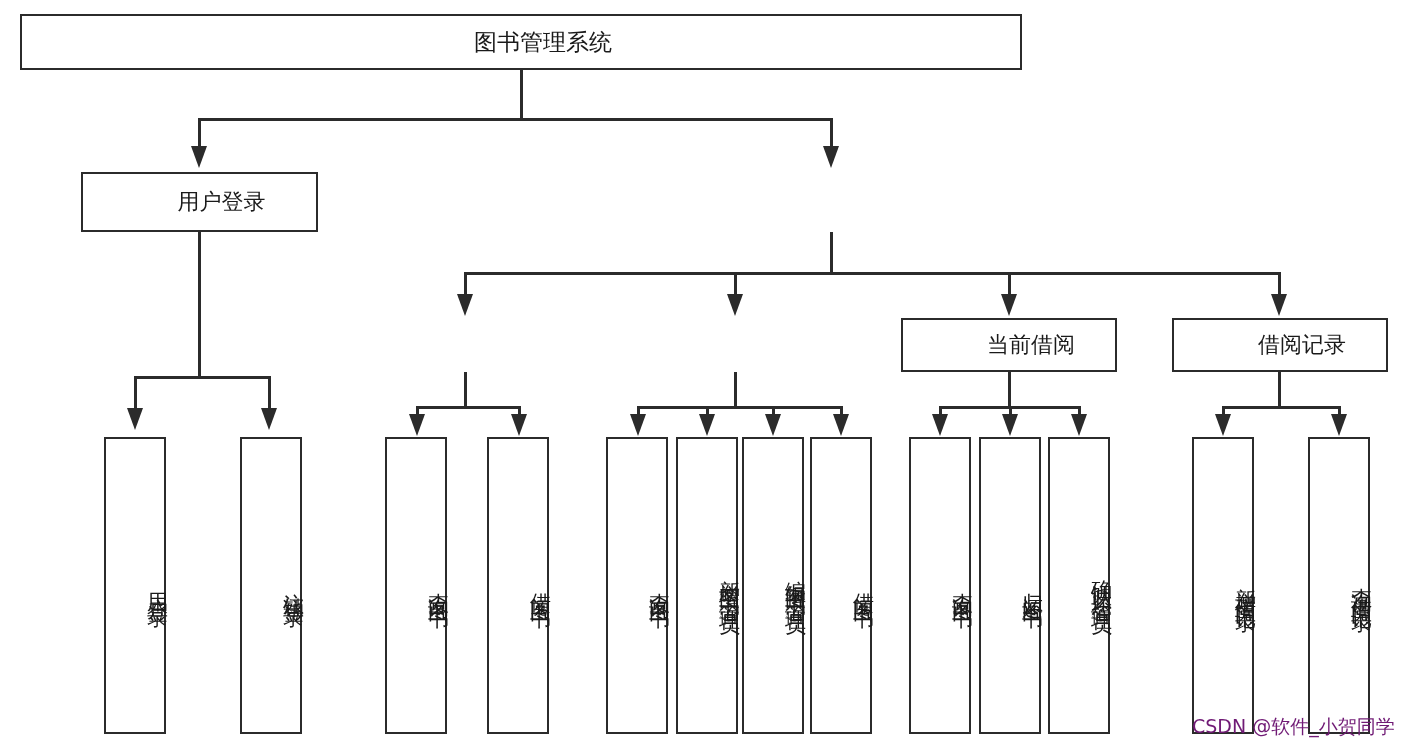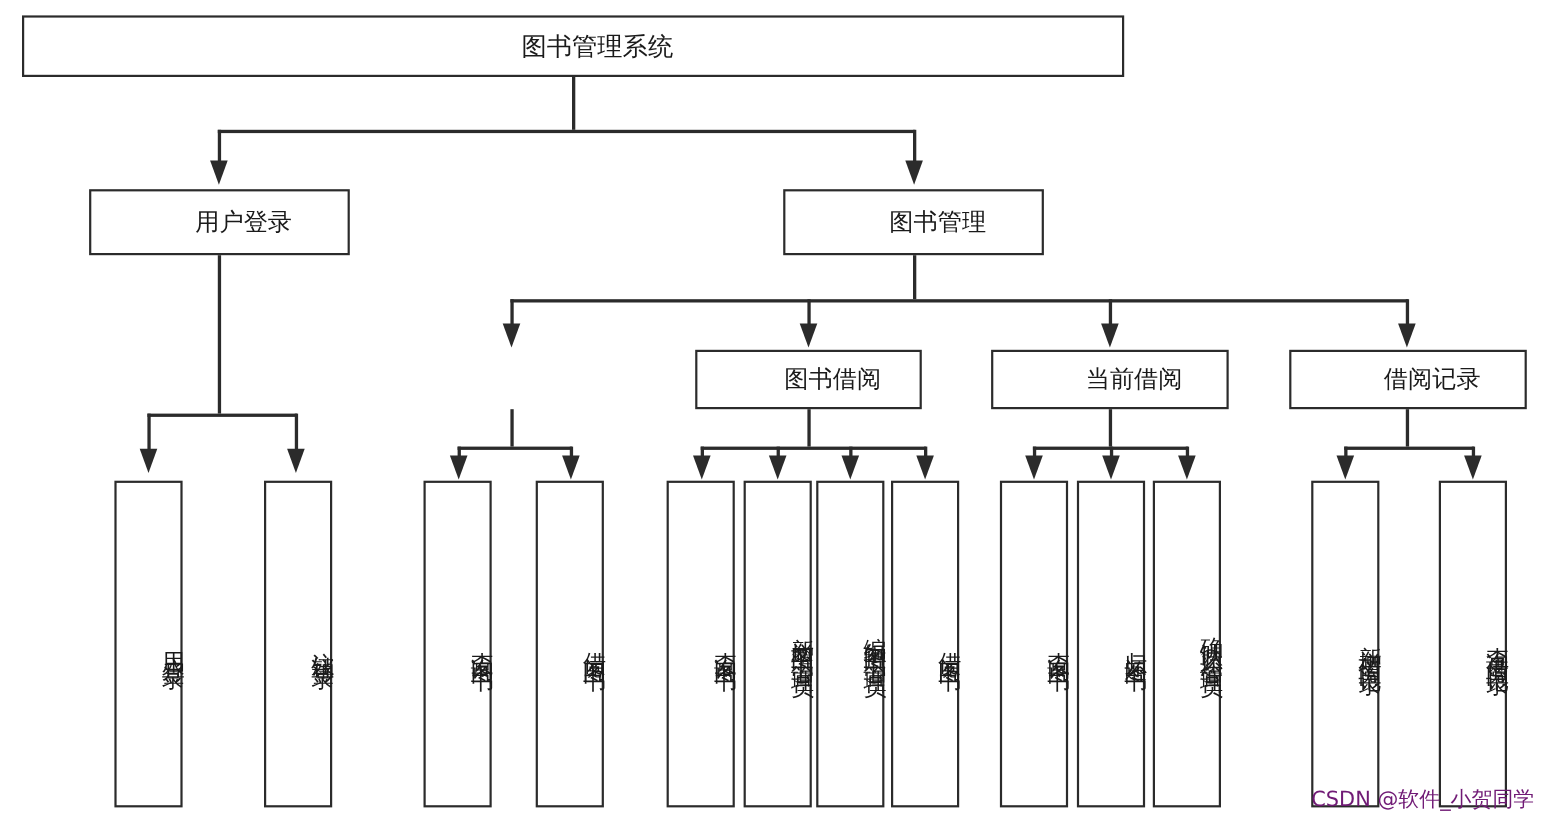--- a/index.html
+++ b/index.html
@@ -87,46 +87,40 @@
   <div class="vline" style="left:520px; top:70px; height:48px;"></div>
 
   <div class="hline" style="left:198px; top:118px; width:634px;"></div>
   <div class="vline" style="left:198px; top:118px; height:30px;"></div>
   <div class="arrow" style="left:191px; top:146px;"></div>
   <div class="vline" style="left:830px; top:118px; height:30px;"></div>
   <div class="arrow" style="left:823px; top:146px;"></div>
 
   <div class="node lvl2" style="left:81px; top:172px; width:237px; height:60px;">
     <span class="lbl">用户登录</span>
-  </div>
-  <div class="node lvl2" style="left:712px; top:172px; width:237px; height:60px;">
-    <span class="lbl">图书管理</span>
   </div>
 
   <div class="vline" style="left:198px; top:232px; height:144px;"></div>
   <div class="hline" style="left:134px; top:376px; width:136px;"></div>
   <div class="vline" style="left:134px; top:376px; height:34px;"></div>
   <div class="arrow" style="left:127px; top:408px;"></div>
   <div class="vline" style="left:268px; top:376px; height:34px;"></div>
   <div class="arrow" style="left:261px; top:408px;"></div>
 
   <div class="vline" style="left:830px; top:232px; height:40px;"></div>
   <div class="hline" style="left:464px; top:272px; width:816px;"></div>
   <div class="vline" style="left:464px; top:272px; height:24px;"></div>
   <div class="arrow" style="left:457px; top:294px;"></div>
   <div class="vline" style="left:734px; top:272px; height:24px;"></div>
   <div class="arrow" style="left:727px; top:294px;"></div>
   <div class="vline" style="left:1008px; top:272px; height:24px;"></div>
   <div class="arrow" style="left:1001px; top:294px;"></div>
   <div class="vline" style="left:1278px; top:272px; height:24px;"></div>
   <div class="arrow" style="left:1271px; top:294px;"></div>
 
-  <div class="node lvl3" style="left:632px; top:318px; width:206px; height:54px;">
-    <span class="lbl">图书借阅</span>
-  </div>
   <div class="node lvl3" style="left:901px; top:318px; width:216px; height:54px;">
     <span class="lbl">当前借阅</span>
   </div>
   <div class="node lvl3" style="left:1172px; top:318px; width:216px; height:54px;">
     <span class="lbl">借阅记录</span>
   </div>
 
   <div class="vline" style="left:464px; top:372px; height:34px;"></div>
   <div class="hline" style="left:416px; top:406px; width:104px;"></div>
   <div class="vline" style="left:416px; top:406px; height:10px;"></div>

